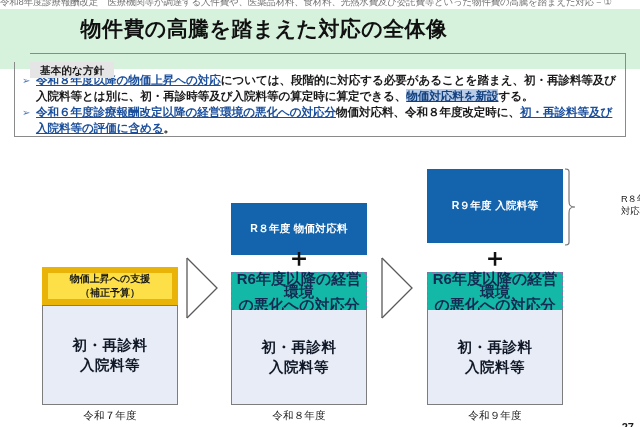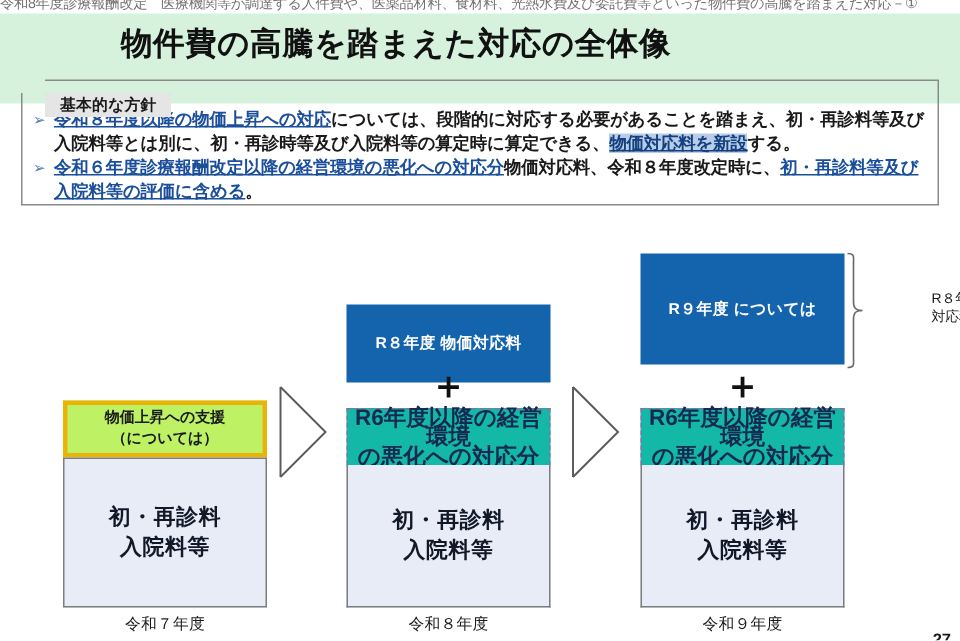--- a/index.html
+++ b/index.html
@@ -146,22 +146,22 @@
   }
 
   .box-blue {
     background: #1464ad;
     color: #ffffff;
     font-size: 10.5px;
     font-weight: bold;
     letter-spacing: 0.3px;
   }
   .box-white {
-    background: #bef264;
-    border: 3px solid #eab308;
+    background: #fde047;
+    border: 6px solid #eab308;
     color: #1a1a1a;
     font-size: 10px;
     font-weight: bold;
     line-height: 14px;
   }
   .box-dashed {
     background: #14b8a6;
     border: 1.4px dashed #8a6fae;
     border-bottom: none;
     color: #142a52;
@@ -261,21 +261,21 @@
       </span>
     </div>
   </div>
 
   <div class="diagram">
 
     <div class="col">
       <div class="box box-white" style="left:42px; top:267px; width:136px; height:38px; position:absolute;">
         <span>
           <span>物価上昇への支援</span><br>
-          <span>（については）</span>
+          <span>（補正予算）</span>
         </span>
       </div>
       <div class="box box-lightblue-solo" style="left:42px; top:305px; width:136px; height:100px; position:absolute;">
         <span>
           <span>初・再診料</span><br>
           <span>入院料等</span>
         </span>
       </div>
       <div class="col-caption" style="left:42px; top:409px; width:136px;">令和７年度</div>
     </div>
@@ -306,21 +306,21 @@
       <div class="col-caption" style="left:231px; top:409px; width:136px;">令和８年度</div>
     </div>
 
     <svg class="arrow-svg" style="left:379px; top:256px;" width="38" height="64" viewBox="0 0 38 64">
       <polyline points="3,2 33,32 3,62" fill="none" stroke="#5a5a5a" stroke-width="1.3"></polyline>
       <line x1="3" y1="2" x2="3" y2="62" stroke="#5a5a5a" stroke-width="1.3"></line>
     </svg>
 
     <div class="col">
       <div class="box box-blue" style="left:427px; top:169px; width:136px; height:74px; position:absolute;">
-        <span>R９年度 については</span>
+        <span>R９年度 入院料等</span>
       </div>
       <div class="plus" style="left:427px; top:245px; width:136px;">＋</div>
       <div class="box box-dashed" style="left:427px; top:272px; width:136px; height:38px; position:absolute;">
         <span>
           <span>R6年度以降の経営環境</span><br>
           <span>の悪化への対応分</span>
         </span>
       </div>
       <div class="dashed-sep" style="left:427px; top:310px; width:136px;"></div>
       <div class="box box-lightblue" style="left:427px; top:310px; width:136px; height:95px; position:absolute;">

